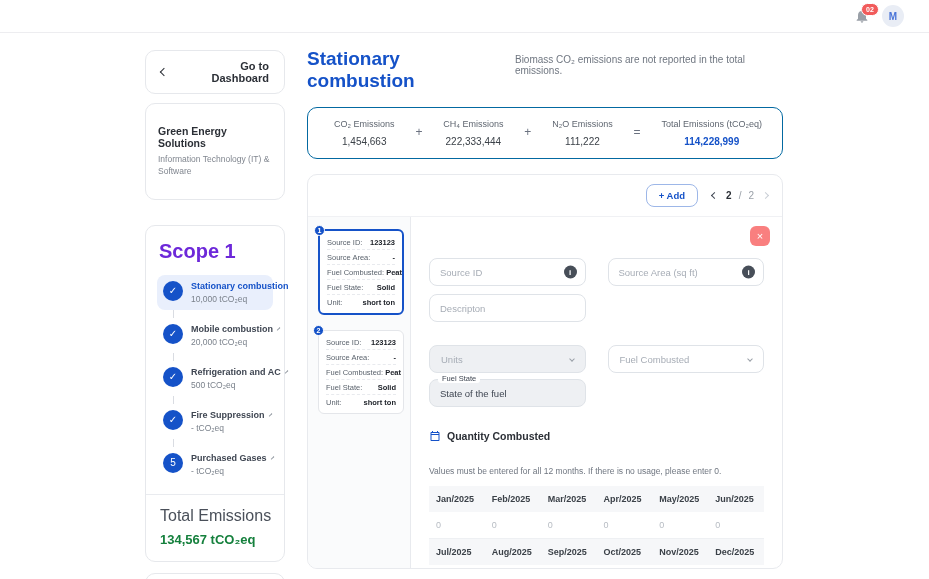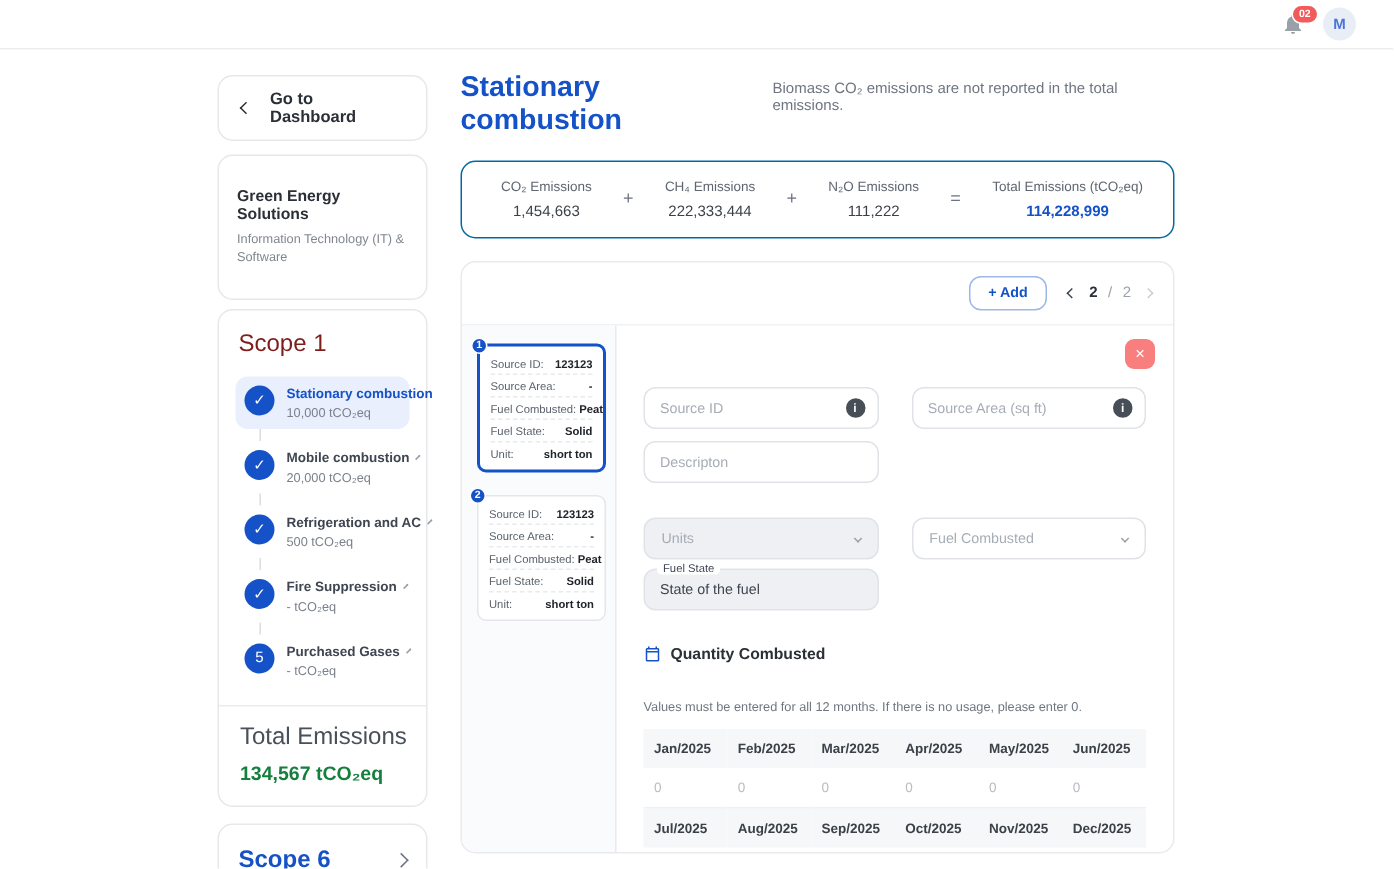--- a/index.html
+++ b/index.html
@@ -13,34 +13,34 @@
   .bell-wrap { position:relative; width:16px; height:16px; cursor:pointer; }
   .notif-badge { position:absolute; top:-5px; left:7px; background:#f15b5b; color:#fff;
                  font-size:7px; font-weight:bold; line-height:1; padding:2px 4px;
                  border-radius:7px; border:1px solid #fff; }
   .avatar { width:22px; height:22px; border-radius:50%; background:#e9edf5; color:#4a74d8;
             font-size:10px; font-weight:bold; display:flex; align-items:center; justify-content:center; cursor:pointer; }
 
   
   .sidebar { position:absolute; left:145px; top:50px; width:140px; }
   .card { background:#fff; border:1px solid #e6e8ec; border-radius:10px; }
-  .back-card { height:44px; display:flex; align-items:center; gap:13px; padding:0 15px; margin-bottom:9px; cursor:pointer; }
+  .back-card { height:44px; display:flex; align-items:center; gap:13px; padding:0 15px; margin-bottom:9px; cursor:pointer;text-align:right; }
   .chev { display:inline-block; width:6px; height:6px; border-left:1.6px solid #2b2f36; border-bottom:1.6px solid #2b2f36; }
   .chev-left  { transform:rotate(45deg); }
   .chev-right { transform:rotate(-135deg); }
   .chev-down  { transform:rotate(-45deg); }
   .chev.sm { width:4px; height:4px; border-color:#9aa0a8; }
   .back-label { font-size:11px; font-weight:bold; color:#2b2f36; }
 
-  .company-card { padding:21px 12px; margin-bottom:6px; }
+  .company-card { padding:21px 12px; margin-bottom:25px; }
   .company-name { font-size:10.5px; font-weight:bold; color:#2b2f36; margin-bottom:5px; }
   .company-industry { font-size:8.5px; color:#80868f; line-height:1.4; }
 
   .scope1-card { padding:12px 11px 14px; margin-bottom:11px; }
-  .scope-title { font-size:16px; font-weight:normal; color:#7f1d1d; margin:2px 0 12px 2px; }
+  .scope-title { font-size:20px; font-weight:bold; color:#6d28d9; margin:2px 0 12px 2px; }
   .scope-item { display:flex; gap:8px; padding:6px 6px; border-radius:8px; cursor:pointer; }
   .scope-item.selected { background:#e9effc; }
   .badge-circle { width:20px; height:20px; border-radius:50%; background:#1552c8; color:#fff;
                   display:flex; align-items:center; justify-content:center; font-size:10px; flex:none; }
   .item-text { min-width:0; }
   .item-label { font-size:9px; font-weight:bold; color:#3f4652; display:flex; align-items:center; gap:5px; white-space:nowrap; }
   .scope-item.selected .item-label { color:#1552c8; }
   .item-value { font-size:8.5px; color:#7a818b; margin-top:3px; }
   .connector { width:1px; height:8px; background:#d9dce2; margin-left:16px; }
   .scope-divider { border-top:1px solid #e9ebef; margin:12px -11px 0; }

